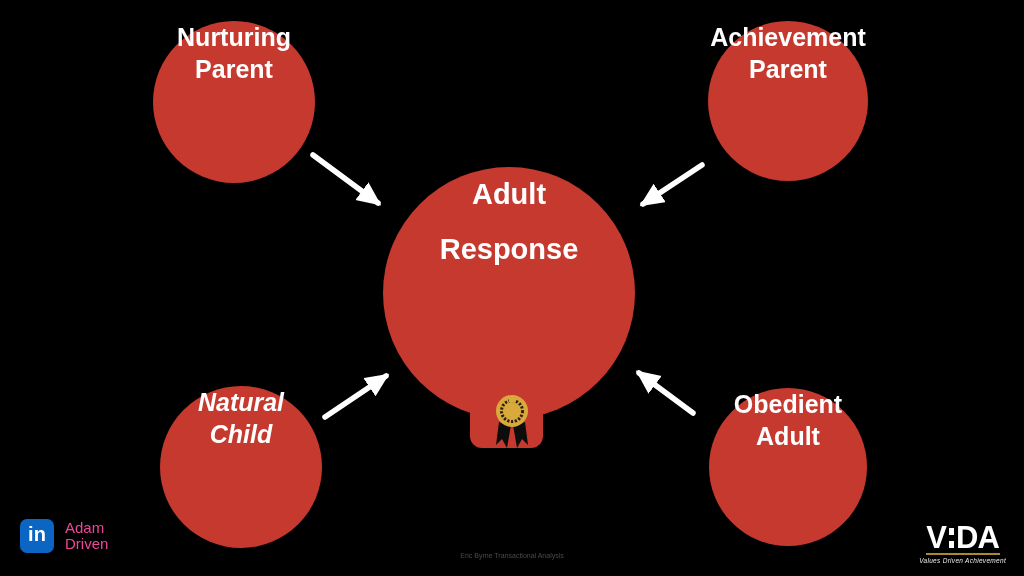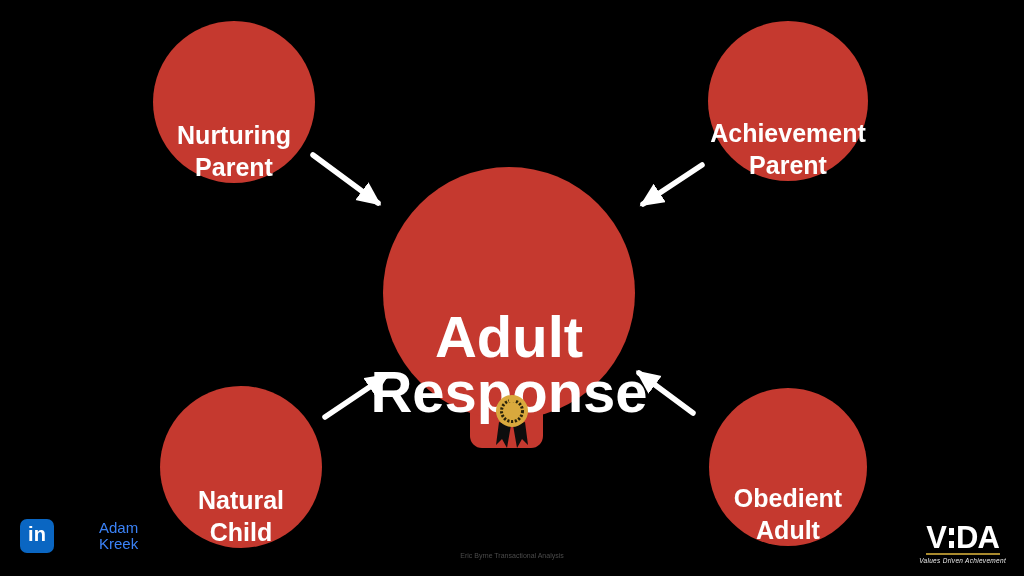--- a/index.html
+++ b/index.html
@@ -18,41 +18,41 @@
     background:var(--background);
     font-family:"Liberation Sans", sans-serif;
     overflow:hidden;
     color:#fff;
   }
   .node{
     position:absolute;
     background:var(--node_red);
     border-radius:50%;
     display:flex;
-    align-items:flex-end;
+    align-items:flex-start;
     justify-content:center;
     text-align:center;
     color:#fff;
     font-weight:700;
   }
   .node-outer{
     width:162px;height:162px;
     font-size:25px;line-height:32px;
     padding:0 18px;
   }
   .node-center{
     left:383px;top:167px;
     width:252px;height:252px;
-    font-size:58px;line-height:55px;
+    font-size:29px;line-height:55px;
     padding:0 30px;
     z-index:2;
   }
   #node-top-left{left:153px;top:21px;}
   #node-top-right{left:708px;top:21px;width:160px;height:160px;}
-  #node-bottom-left{left:160px;top:386px;}
+  #node-bottom-left{left:160px;top:386px;font-style:italic;}
   #node-bottom-right{left:709px;top:388px;width:158px;height:158px;}
   .badge-tab{
     position:absolute;
     left:470px;top:380px;
     width:73px;height:68px;
     background:var(--node_red);
     border-radius:0 0 12px 12px;
     z-index:1;
   }
   .medal-svg{
@@ -77,21 +77,21 @@
   }
   .linkedin-icon{
     width:34px;height:34px;
     background:var(--linkedin_blue);
     border-radius:7px;
     display:flex;align-items:center;justify-content:center;
     font-weight:700;font-size:20px;color:#fff;
     padding-bottom:3px;
   }
   .linkedin-name{
-    font-size:15px;line-height:16px;font-weight:500;color:#3b82f6;margin-left:34px;
+    font-size:15px;line-height:16px;font-weight:500;color:#ec4899;
   }
   
   .credit-caption{
     position:absolute;
     left:50%;top:552px;
     transform:translateX(-50%);
     font-size:7px;
     color:var(--credit_gray);
     white-space:nowrap;
     z-index:5;
@@ -165,21 +165,21 @@
   <line x1="325" y1="417" x2="386" y2="376" stroke="#FFFFFF" stroke-width="5.5" stroke-linecap="round" marker-end="url(#ah)"></line>
   <line x1="693" y1="413" x2="639" y2="373" stroke="#FFFFFF" stroke-width="5.5" stroke-linecap="round" marker-end="url(#ah)"></line>
 </svg>
 
 <div class="linkedin-credit">
   <div class="linkedin-icon">
     <span>in</span>
   </div>
   <div class="linkedin-name">
     <div>Adam</div>
-    <div>Kreek</div>
+    <div>Driven</div>
   </div>
 </div>
 
 <div class="credit-caption">Eric Byrne Transactional Analysis</div>
 
 <div class="vida-logo">
   <div class="vida-wordmark">
     <span>V</span>
     <span class="vida-colon">
       <span></span>

